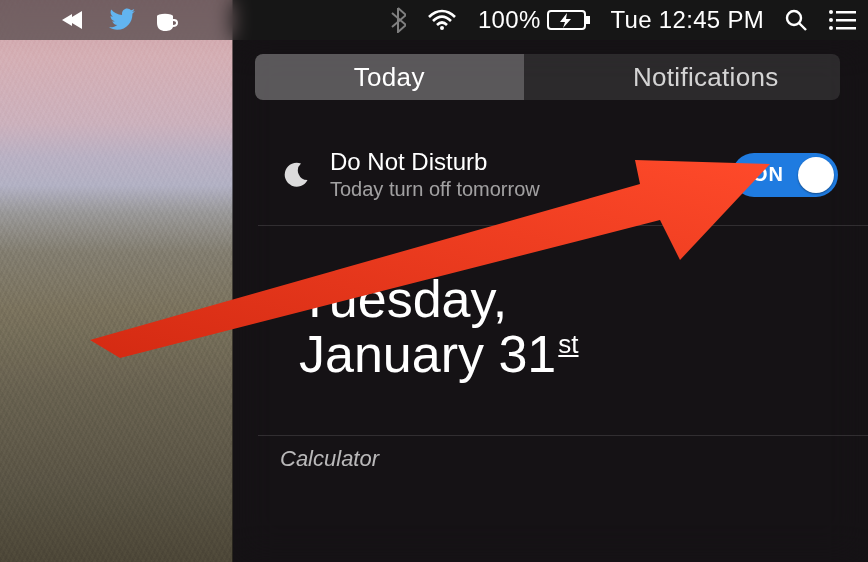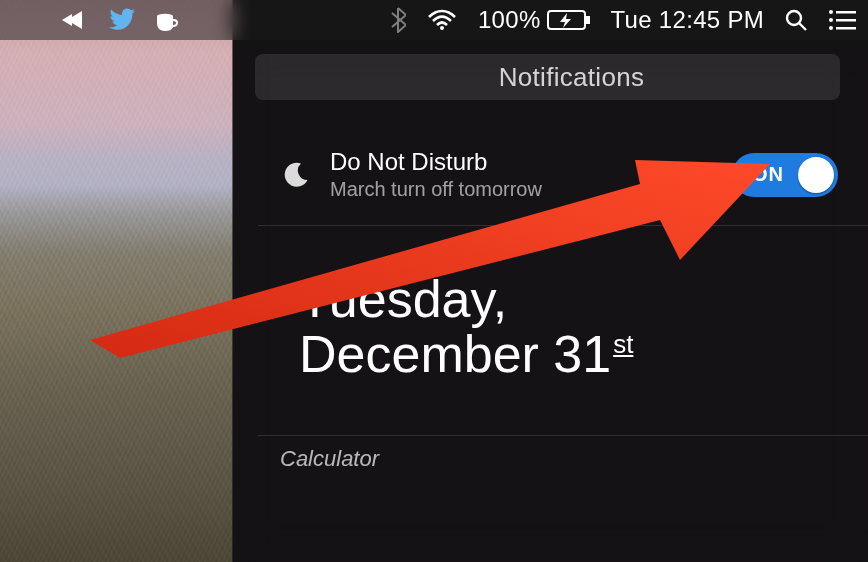--- a/index.html
+++ b/index.html
@@ -164,46 +164,49 @@
         <rect x="8" y="10" width="20" height="2.5" fill="#fff"></rect>
       <circle cx="3" cy="19" r="2" fill="#fff"></circle>
         <rect x="8" y="18" width="20" height="2.5" fill="#fff"></rect>
     </svg>
   </span>
 </div>
 
 <div class="panel">
 
   <div class="segmented">
+    <div class="seg selected">
+        <span>Today</span>
+      </div>
     <div class="seg unselected">
         <span>Notifications</span>
       </div>
   </div>
 
   <div class="dnd-row">
     <span class="icon moon">
       <svg width="28" height="28" viewBox="0 0 28 28">
           <path fill="rgba(255,255,255,0.85)" d="M19 2.5A12 12 0 1 0 25.5 19 9.5 9.5 0 0 1 19 2.5z"></path>
         </svg>
     </span>
     <div class="dnd-text">
       <div class="title">Do Not Disturb</div>
-      <div class="sub">March turn off tomorrow</div>
+      <div class="sub">Today turn off tomorrow</div>
     </div>
     <div class="dnd-spacer"></div>
     <div class="toggle">
       <span>ON</span>
       <span class="knob"></span>
     </div>
   </div>
 
   <div class="date-block">
     <div class="line">Tuesday,</div>
     <div class="line">
-      <span>December 31</span><sup>st</sup>
+      <span>January 31</span><sup>st</sup>
     </div>
   </div>
 
   <div class="widget-divider"></div>
   <div class="widget-label">Calculator</div>
 
 </div>
 
 <div class="arrow" style="left:80px; top:120px;">
   <svg width="700" height="240" viewBox="0 0 700 240">

